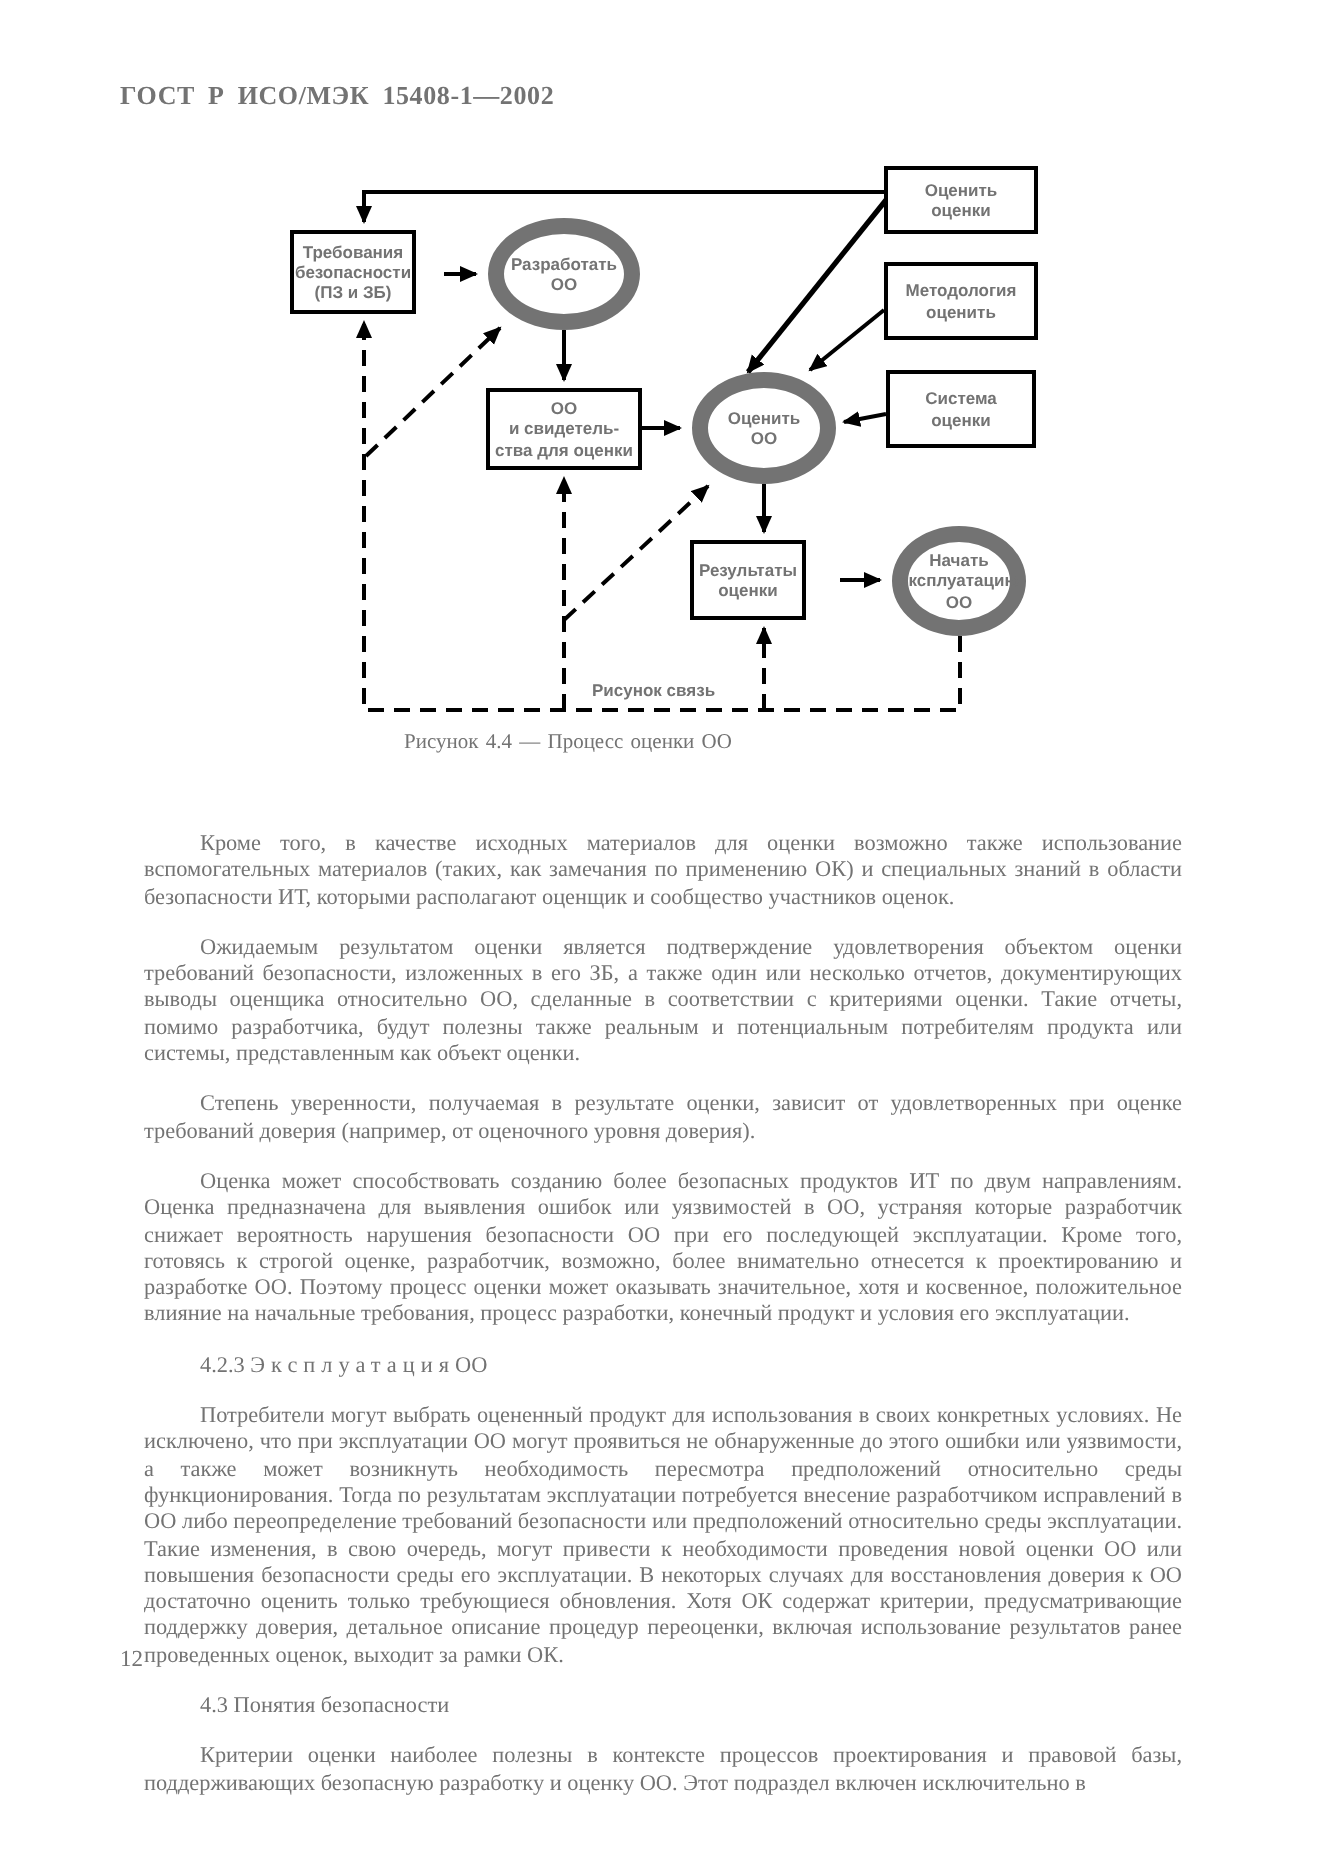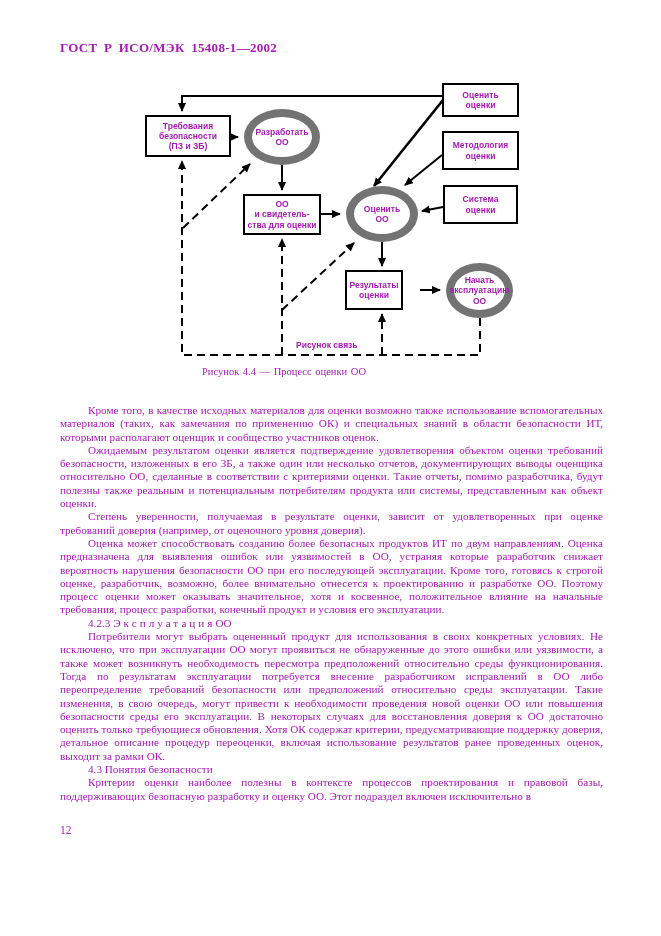--- a/index.html
+++ b/index.html
@@ -1,21 +1,21 @@
 <!DOCTYPE html>
 <html><head>
 <meta charset="utf-8">
 <style>
   html,body{margin:0;padding:0;background:#e8e8e8;}
   .page{
     position:relative;
     width:661px;height:936px;
     background:#ffffff;
     font-family:"Liberation Serif", serif;
-    color:#a21caf;
+    color:#737373;
     overflow:hidden;
     margin:0 auto;
   }
   .doc-header{
     position:absolute;left:60px;top:40px;
     font-size:13px;font-weight:bold;
     letter-spacing:.3px;word-spacing:3px;
     white-space:nowrap;
   }
   
@@ -43,21 +43,21 @@
     position:absolute;left:0;top:366px;width:568px;
     text-align:center;font-size:10.5px;
     word-spacing:1px;
   }
   
   .body-text{
     position:absolute;left:60px;top:404px;width:543px;
     font-size:11.2px;line-height:13.3px;
     text-align:justify;
   }
-  .body-text p{margin:0;text-indent:28px;}
+  .body-text p{margin:12px;text-indent:28px;}
   .subheading{text-align:left;}
   .spaced{letter-spacing:3px;}
   .page-number{
     position:absolute;left:60px;top:824px;
     font-size:11.5px;
   }
 </style>
 </head>
 <body>
 
@@ -83,29 +83,29 @@
       <line x1="282" y1="162" x2="282" y2="186" stroke="#000" stroke-width="2" marker-end="url(#arr)"></line>
       <line x1="320" y1="210" x2="340" y2="210" stroke="#000" stroke-width="2" marker-end="url(#arr)"></line>
 
       <polyline points="380,238 380,275 82,275 82,81" fill="none" stroke="#000" stroke-width="2" stroke-dasharray="8 5" marker-end="url(#arr)"></polyline>
       <line x1="182" y1="275" x2="182" y2="159" stroke="#000" stroke-width="2" stroke-dasharray="8 5" marker-end="url(#arr)"></line>
       <line x1="282" y1="275" x2="282" y2="234" stroke="#000" stroke-width="2" stroke-dasharray="8 5" marker-end="url(#arr)"></line>
       <line x1="83" y1="148" x2="150" y2="84" stroke="#000" stroke-width="2" stroke-dasharray="8 5" marker-end="url(#arr)"></line>
       <line x1="182" y1="230" x2="254" y2="163" stroke="#000" stroke-width="2" stroke-dasharray="8 5" marker-end="url(#arr)"></line>
     </svg>
 
-    <div class="node box" style="left:45px;top:35px;width:86px;height:42px;">Требования
+    <div class="node box" style="left:45px;top:35px;width:63px;height:42px;">Требования
 безопасности
 (ПЗ и ЗБ)</div>
     <div class="node ellipse" style="left:144px;top:29px;width:76px;height:56px;">Разработать
 ОО</div>
     <div class="node box" style="left:342px;top:3px;width:77px;height:34px;">Оценить
 оценки</div>
     <div class="node box" style="left:342px;top:51px;width:77px;height:39px;">Методология
-оценки</div>
+оценить</div>
     <div class="node box" style="left:343px;top:105px;width:75px;height:39px;">Система
 оценки</div>
     <div class="node box" style="left:143px;top:114px;width:78px;height:41px;">ОО
 и свидетель-
 ства для оценки</div>
     <div class="node ellipse" style="left:246px;top:106px;width:72px;height:56px;">Оценить
 ОО</div>
     <div class="node box" style="left:245px;top:190px;width:58px;height:40px;">Результаты
 оценки</div>
     <div class="node ellipse" style="left:346px;top:183px;width:67px;height:55px;">Начать

